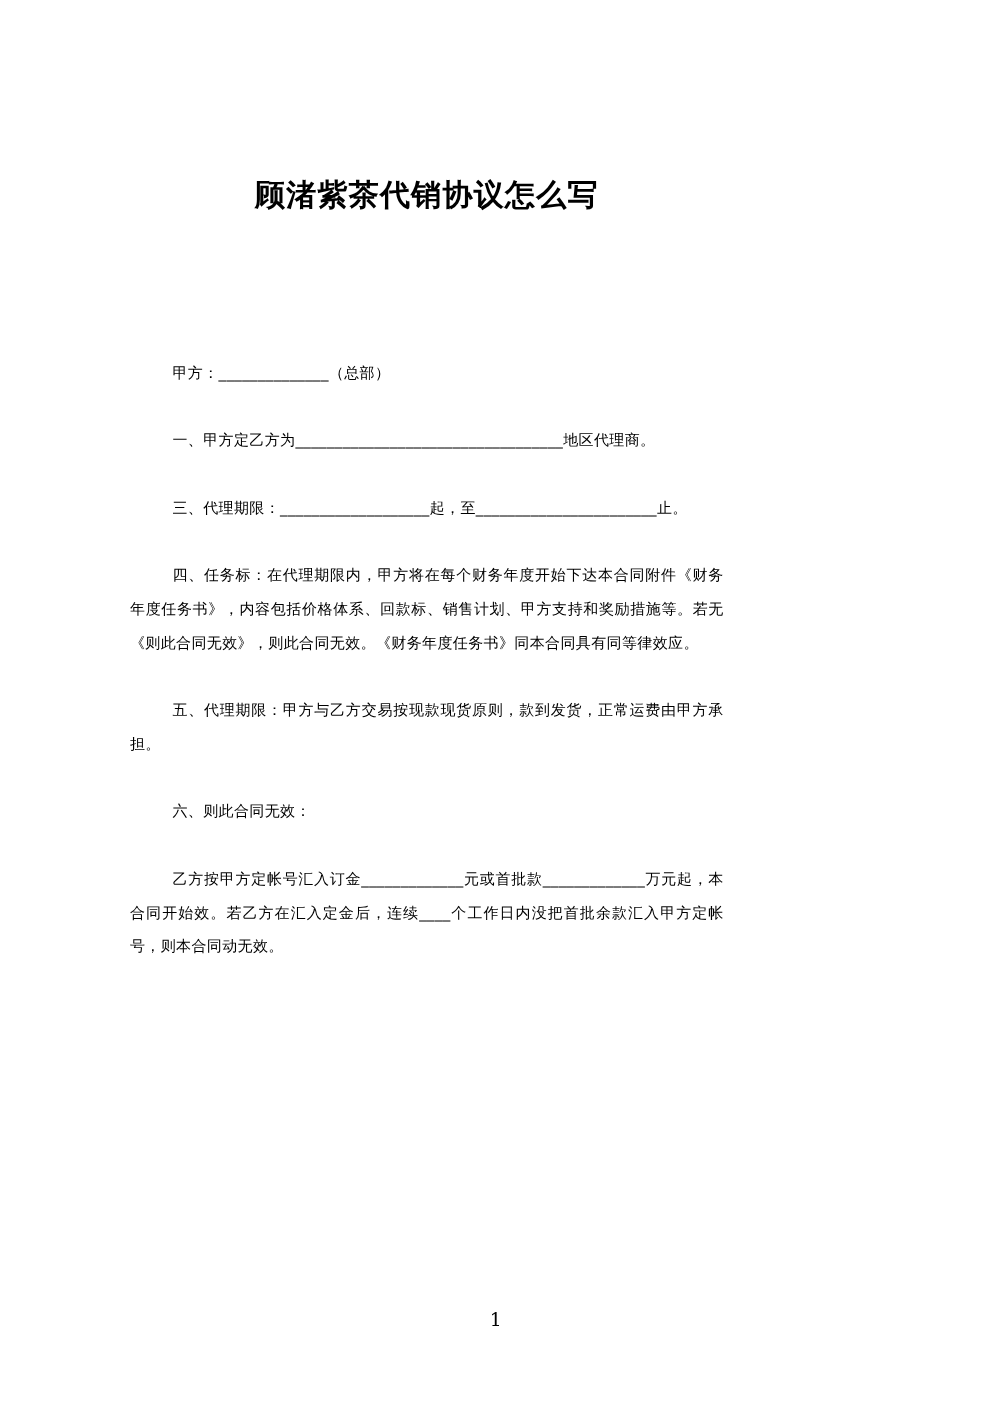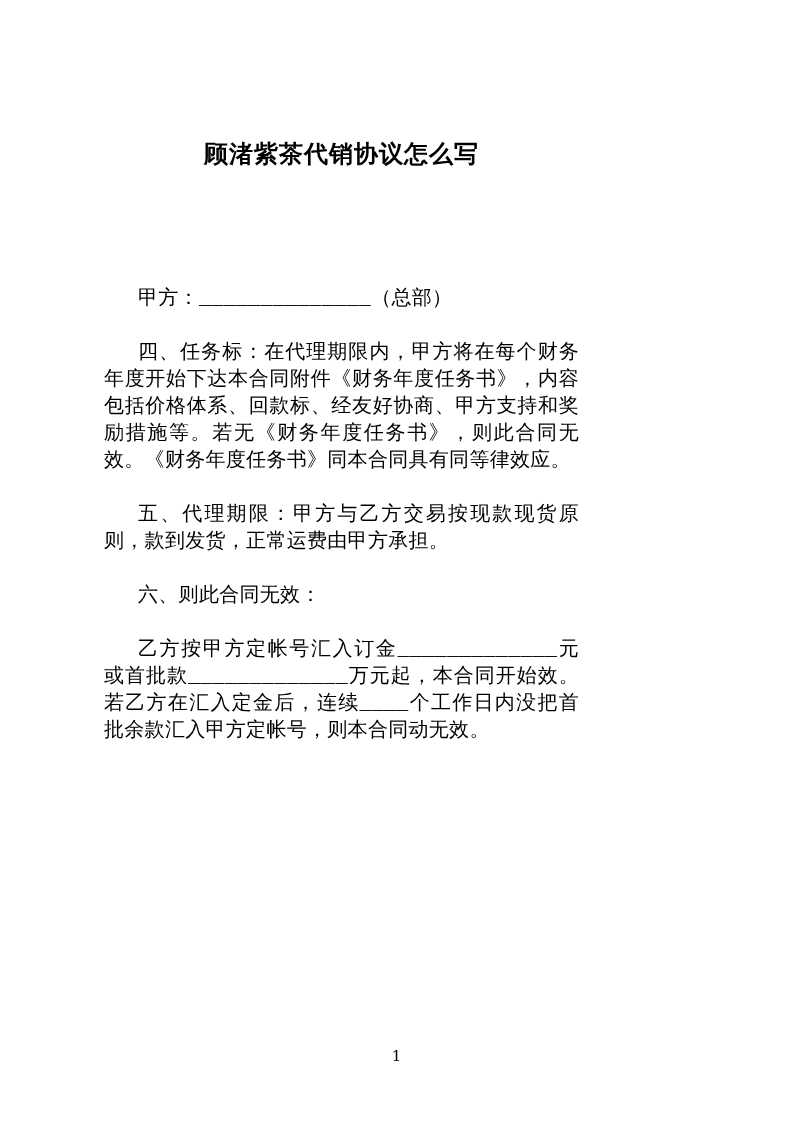--- a/index.html
+++ b/index.html
@@ -12,34 +12,33 @@
     height: 1122px;
     position: relative;
     overflow: hidden;
     font-family: "DejaVu Sans", sans-serif;
     color: #000000;
   }
   .page {
     box-sizing: border-box;
     width: 651px;
     padding: 0 72px 0 104px;
-    font-family: Liberation Mono, monospace;
   }
   .doc-title {
     margin: 0;
     padding-top: 139px;
     font-size: 24px;
     line-height: 34px;
     font-weight: 700;
     text-align: center;
     letter-spacing: 1px;
   }
   p.body-par {
     margin: 0 0 27px 0;
-    font-size: 20px;
+    font-size: 12px;
     line-height: 27px;
     font-weight: 400;
     letter-spacing: 0.3px;
     text-align: justify;
     text-indent: 34px;
     word-break: break-all;
   }
   p.body-par.first-par {
     margin-top: 112px;
   }
@@ -57,24 +56,26 @@
 </head>
 <body>
 
 <div class="page">
   <h1 class="doc-title">顾渚紫茶代销协议怎么写</h1>
 
   <p class="body-par first-par">甲方：______________（总部）</p>
 
 
 
+  <p class="body-par">一、甲方定乙方为__________________________________地区代理商。</p>
 
 
+  <p class="body-par">三、代理期限：___________________起，至_______________________止。</p>
 
-  <p class="body-par">四、任务标：在代理期限内，甲方将在每个财务年度开始下达本合同附件《财务年度任务书》，内容包括价格体系、回款标、经友好协商、甲方支持和奖励措施等。若无《财务年度任务书》，则此合同无效。《财务年度任务书》同本合同具有同等律效应。</p>
+  <p class="body-par">四、任务标：在代理期限内，甲方将在每个财务年度开始下达本合同附件《财务年度任务书》，内容包括价格体系、回款标、销售计划、甲方支持和奖励措施等。若无《则此合同无效》，则此合同无效。《财务年度任务书》同本合同具有同等律效应。</p>
 
   <p class="body-par">五、代理期限：甲方与乙方交易按现款现货原则，款到发货，正常运费由甲方承担。</p>
 
   <p class="body-par">六、则此合同无效：</p>
 
   <p class="body-par">乙方按甲方定帐号汇入订金_____________元或首批款_____________万元起，本合同开始效。若乙方在汇入定金后，连续____个工作日内没把首批余款汇入甲方定帐号，则本合同动无效。</p>
 </div>
 
 <div class="page-footer">1</div>
 

